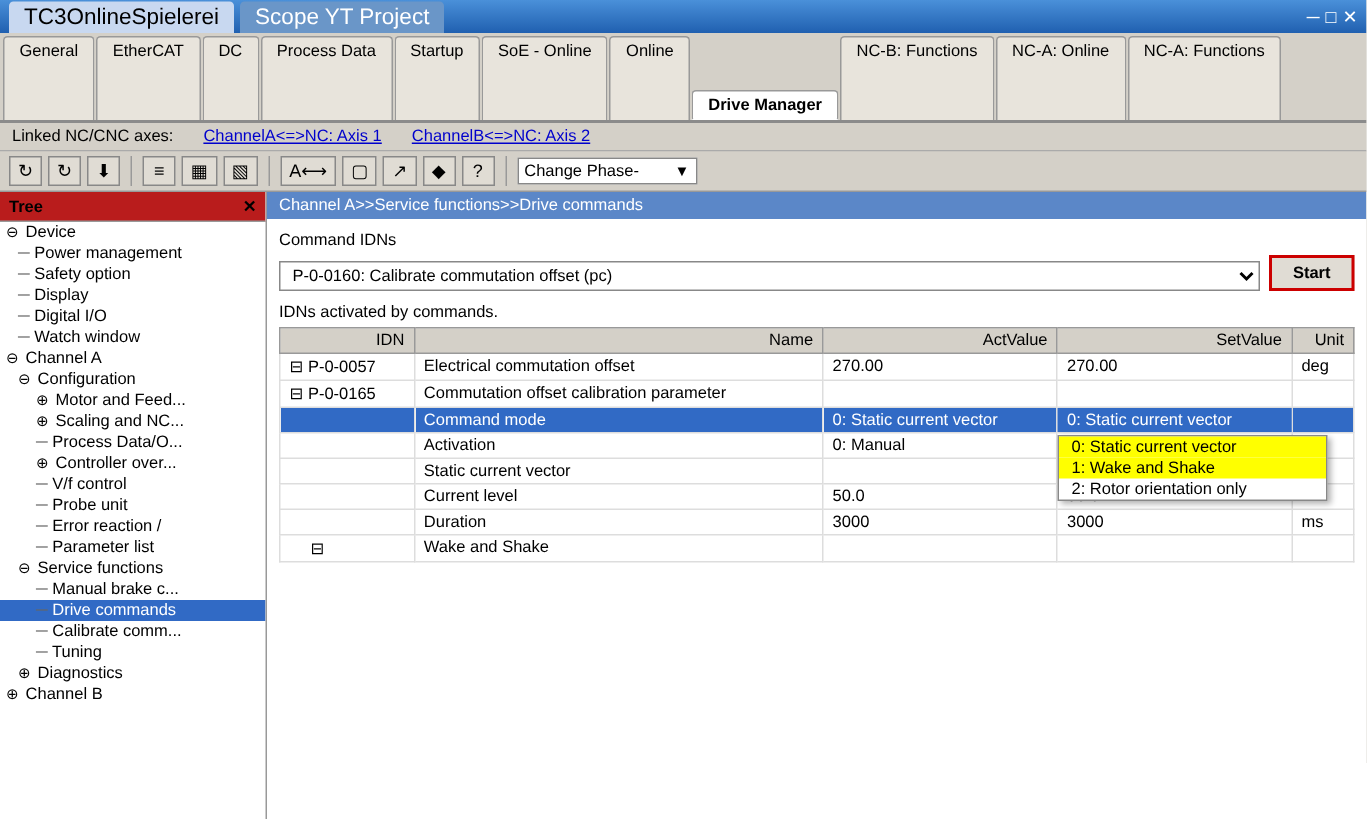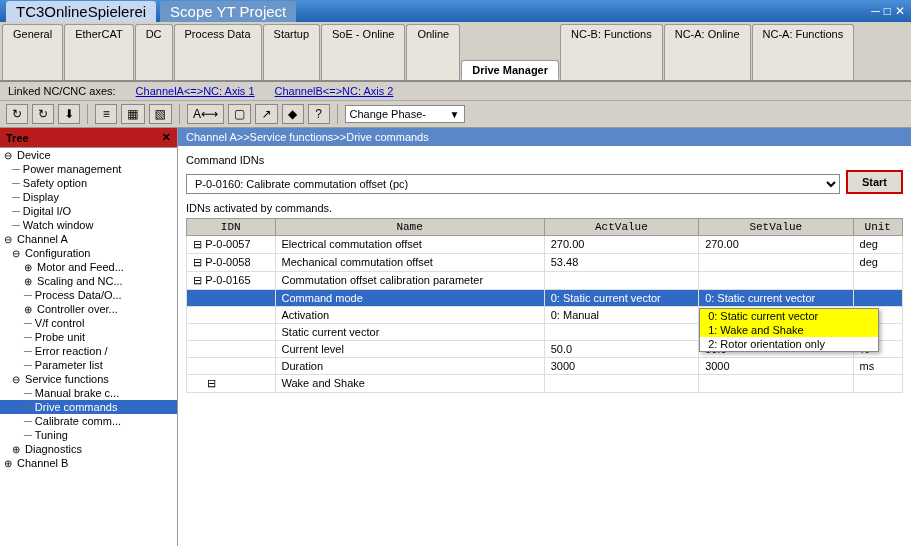--- a/index.html
+++ b/index.html
@@ -48,21 +48,21 @@
     
     .command-idns { padding: 8px 8px 4px; }
     .command-idns label { font-size: 11px; display: block; margin-bottom: 4px; }
     .command-row { display: flex; align-items: flex-end; gap: 6px; }
     .command-select { flex: 1; border: 1px solid #888; padding: 2px 4px; font-size: 11px; background: white; }
     .start-btn { background: #e0dcd4; border: 2px solid #cc0000; padding: 4px 14px; font-size: 11px; font-weight: bold; cursor: pointer; }
 
     
     .idns-label { padding: 4px 8px; font-size: 11px; }
     .idns-table { width: 100%; border-collapse: collapse; font-size: 11px; }
-    .idns-table th { background: #d4d0c8; border: 1px solid #999; padding: 2px 6px; text-align: center; font-weight: normal; font-family: Liberation Mono, monospace; }
+    .idns-table th { background: #d4d0c8; border: 1px solid #999; padding: 2px 6px; text-align: right; font-weight: normal; }
     .idns-table td { border: 1px solid #ddd; padding: 2px 6px; vertical-align: top; }
     .row-selected td { background: #316ac5 !important; color: white; }
 
     .table-wrapper { padding: 0 8px; flex: 1; }
 
     
     ::-webkit-scrollbar { width: 12px; height: 12px; }
     ::-webkit-scrollbar-track { background: #d4d0c8; }
     ::-webkit-scrollbar-thumb { background: #888; border: 1px solid #666; }
 
@@ -228,27 +228,20 @@
         </thead>
         <tbody>
           <tr>
             <td>⊟ P-0-0057</td>
             <td>Electrical commutation offset</td>
             <td>270.00</td>
             <td>270.00</td>
             <td>deg</td>
           </tr>
           <tr>
-            <td>⊟ P-0-0058</td>
-            <td>Mechanical commutation offset</td>
-            <td>53.48</td>
-            <td></td>
-            <td>deg</td>
-          </tr>
-          <tr>
             <td>⊟ P-0-0165</td>
             <td>Commutation offset calibration parameter</td>
             <td></td>
             <td></td>
             <td></td>
           </tr>
 
           <tr class="row-selected" style="position:relative;">
             <td style="padding-left:20px;"></td>
             <td>Command mode</td>

